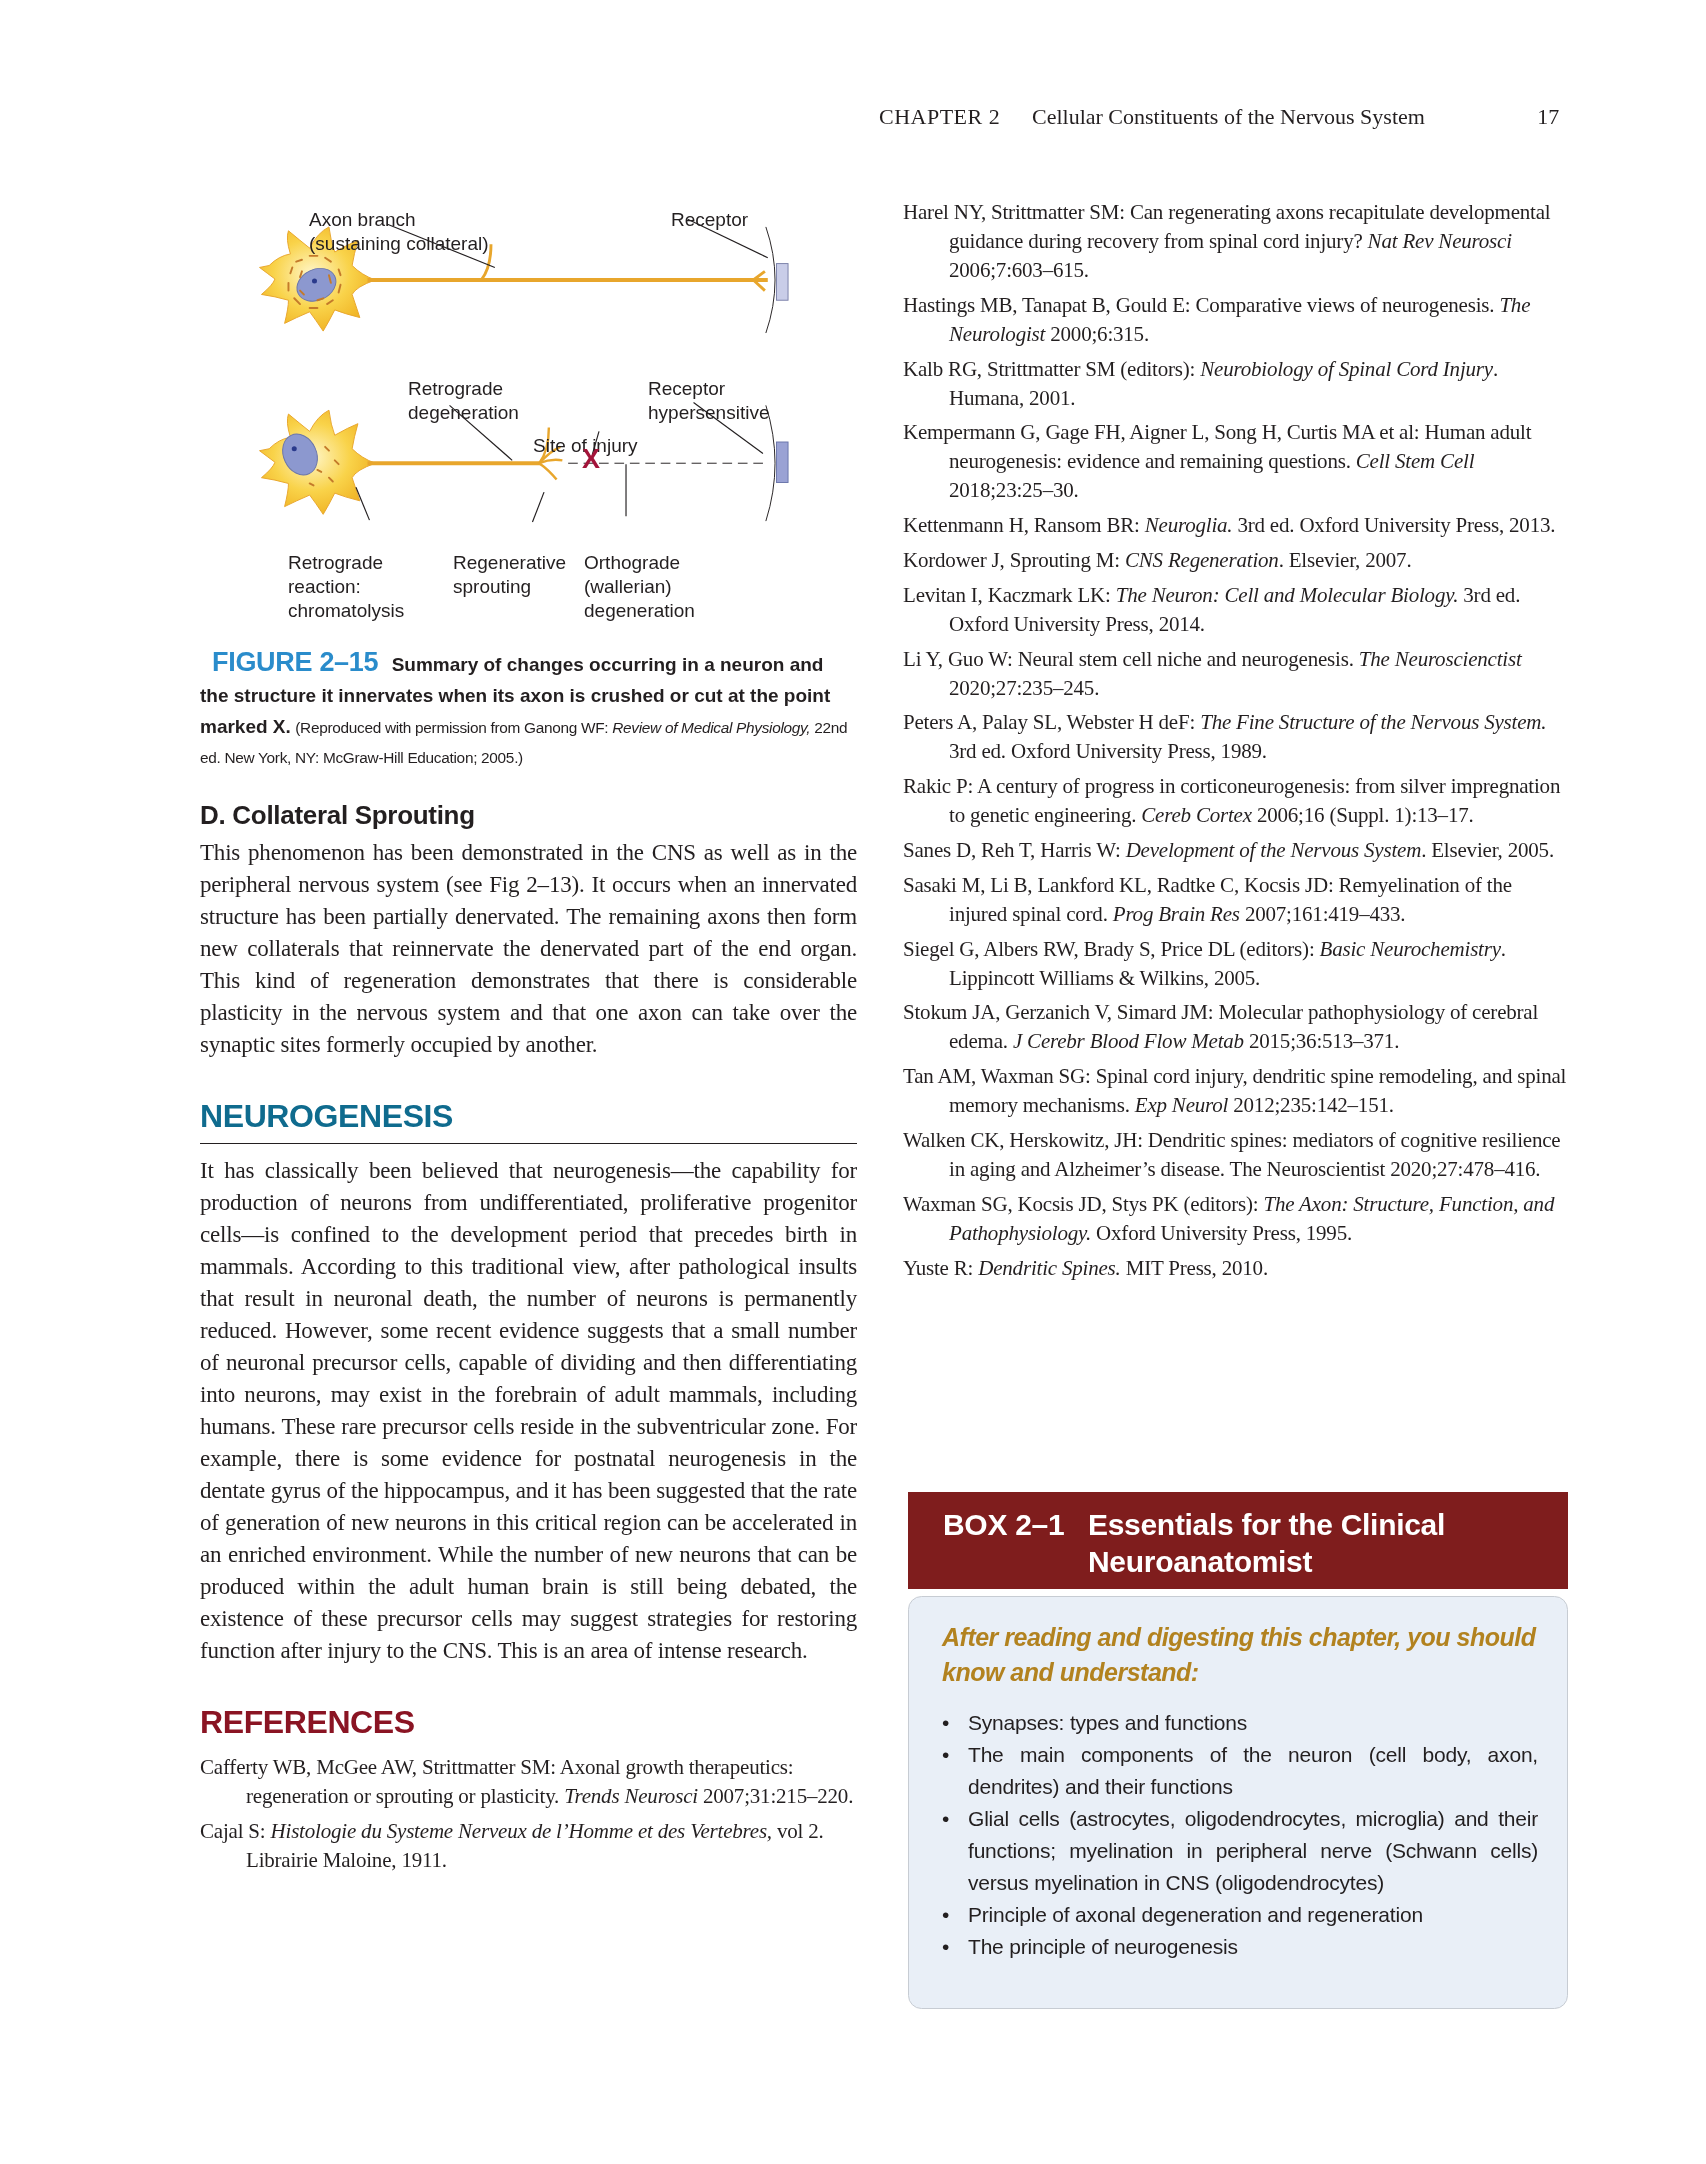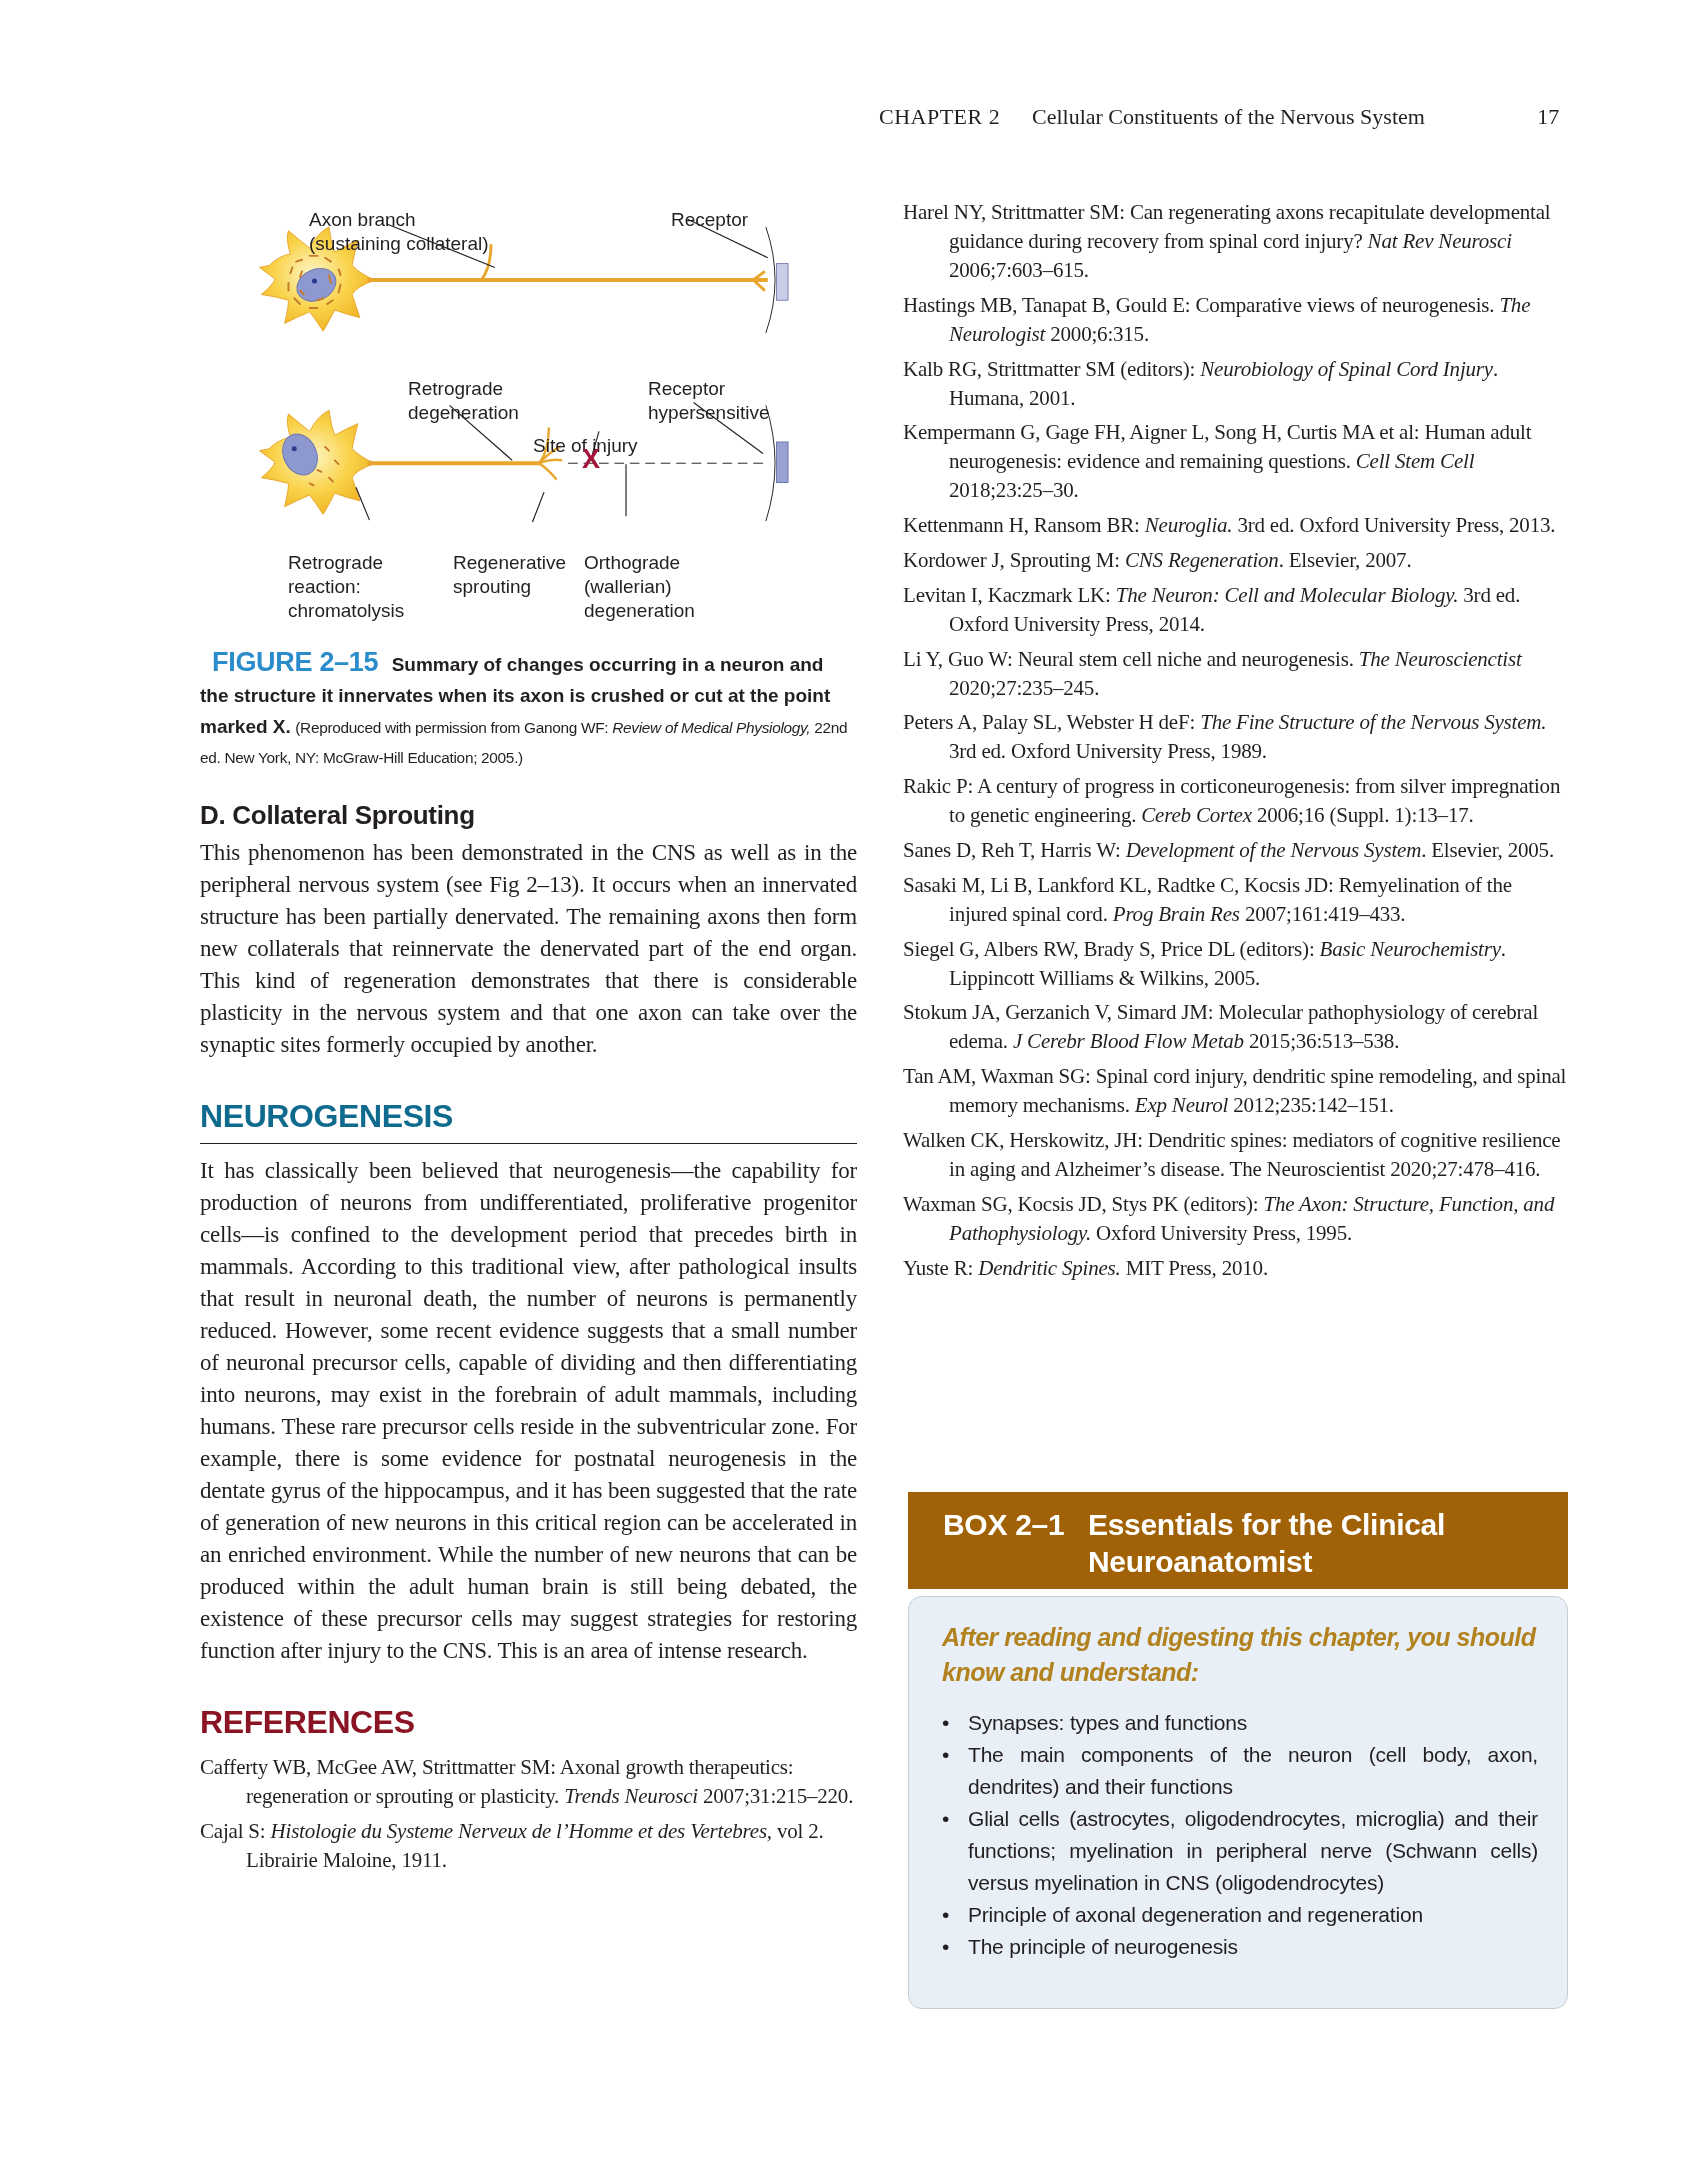--- a/index.html
+++ b/index.html
@@ -32,21 +32,21 @@
 
   .refs { margin-top: 11.6px; }
   .ref { font-family: "Liberation Serif", serif; font-size: 21px; line-height: 29px; padding-left: 46px; text-indent: -46px; margin-bottom: 5.8px; letter-spacing: -0.2px; }
   .ref i { font-style: italic; }
 
   
   .right-col { position: absolute; left: 903px; top: 198px; width: 666px; }
   .right-col .ref { font-size: 21px; line-height: 29px; margin-bottom: 5.8px; }
 
   .box { position: absolute; left: 908px; top: 1492px; width: 660px; height: 517px; }
-  .box-head { background: #a16207; color: #ffffff; height: 97px; position: relative; font-family: "Liberation Sans", sans-serif; font-weight: bold; font-size: 30px; line-height: 37px; }
+  .box-head { background: #7f1d1d; color: #ffffff; height: 97px; position: relative; font-family: "Liberation Sans", sans-serif; font-weight: bold; font-size: 30px; line-height: 37px; }
   .box-head .boxnum { position: absolute; left: 35px; top: 13.5px; letter-spacing: -0.3px; }
   .box-head .boxtitle { position: absolute; left: 180px; top: 13.5px; letter-spacing: -0.3px; }
   .box-body { position: absolute; top: 104px; left: 0; right: 0; bottom: 0; background: #e9eff7; border: 1px solid #c7ccd3; border-radius: 13.5px; }
   .box-lead { color: #b2821f; font-family: "Liberation Sans", sans-serif; font-weight: bold; font-style: italic; font-size: 25px; line-height: 35px; margin: 23px 29px 0 33px; letter-spacing: -0.5px; }
   .box-list { list-style: none; margin: 17.4px 29px 0 33px; padding: 0; font-family: "Liberation Sans", sans-serif; font-size: 21px; line-height: 32px; color: #231f20; }
   .box-list li { position: relative; padding-left: 26px; text-align: justify; letter-spacing: -0.2px; }
   .box-list li::before { content: "•"; position: absolute; left: 0; top: 0; }
 </style>
 </head>
 <body>
@@ -173,21 +173,21 @@
   <div class="ref"><span>Kempermann G, Gage FH, Aigner L, Song H, Curtis MA et al: Human adult neurogenesis: evidence and remaining questions. </span><i>Cell Stem Cell</i><span> 2018;23:25–30.</span></div>
   <div class="ref"><span>Kettenmann H, Ransom BR: </span><i>Neuroglia.</i><span> 3rd ed. Oxford University Press, 2013.</span></div>
   <div class="ref"><span>Kordower J, Sprouting M: </span><i>CNS Regeneration</i><span>. Elsevier, 2007.</span></div>
   <div class="ref"><span>Levitan I, Kaczmark LK: </span><i>The Neuron: Cell and Molecular Biology.</i><span> 3rd ed. Oxford University Press, 2014.</span></div>
   <div class="ref"><span>Li Y, Guo W: Neural stem cell niche and neurogenesis. </span><i>The Neuroscienctist</i><span> 2020;27:235–245.</span></div>
   <div class="ref"><span>Peters A, Palay SL, Webster H deF: </span><i>The Fine Structure of the Nervous System.</i><span> 3rd ed. Oxford University Press, 1989.</span></div>
   <div class="ref"><span>Rakic P: A century of progress in corticoneurogenesis: from silver impregnation to genetic engineering. </span><i>Cereb Cortex</i><span> 2006;16 (Suppl. 1):13–17.</span></div>
   <div class="ref"><span>Sanes D, Reh T, Harris W: </span><i>Development of the Nervous System</i><span>. Elsevier, 2005.</span></div>
   <div class="ref"><span>Sasaki M, Li B, Lankford KL, Radtke C, Kocsis JD: Remyelination of the injured spinal cord. </span><i>Prog Brain Res</i><span> 2007;161:419–433.</span></div>
   <div class="ref"><span>Siegel G, Albers RW, Brady S, Price DL (editors): </span><i>Basic Neurochemistry</i><span>. Lippincott Williams &amp; Wilkins, 2005.</span></div>
-  <div class="ref"><span>Stokum JA, Gerzanich V, Simard JM: Molecular pathophysiology of cerebral edema. </span><i>J Cerebr Blood Flow Metab</i><span> 2015;36:513–538.</span></div>
+  <div class="ref"><span>Stokum JA, Gerzanich V, Simard JM: Molecular pathophysiology of cerebral edema. </span><i>J Cerebr Blood Flow Metab</i><span> 2015;36:513–371.</span></div>
   <div class="ref"><span>Tan AM, Waxman SG: Spinal cord injury, dendritic spine remodeling, and spinal memory mechanisms. </span><i>Exp Neurol</i><span> 2012;235:142–151.</span></div>
   <div class="ref"><span>Walken CK, Herskowitz, JH: Dendritic spines: mediators of cognitive resilience in aging and Alzheimer’s disease. The Neuroscientist 2020;27:478–416.</span><i></i><span></span></div>
   <div class="ref"><span>Waxman SG, Kocsis JD, Stys PK (editors): </span><i>The Axon: Structure, Function, and Pathophysiology.</i><span> Oxford University Press, 1995.</span></div>
   <div class="ref"><span>Yuste R: </span><i>Dendritic Spines.</i><span> MIT Press, 2010.</span></div>
 </div>
 
 <div class="box">
   <div class="box-head">
     <span class="boxnum">BOX 2–1</span>
     <span class="boxtitle">Essentials for the Clinical<br>Neuroanatomist</span>

